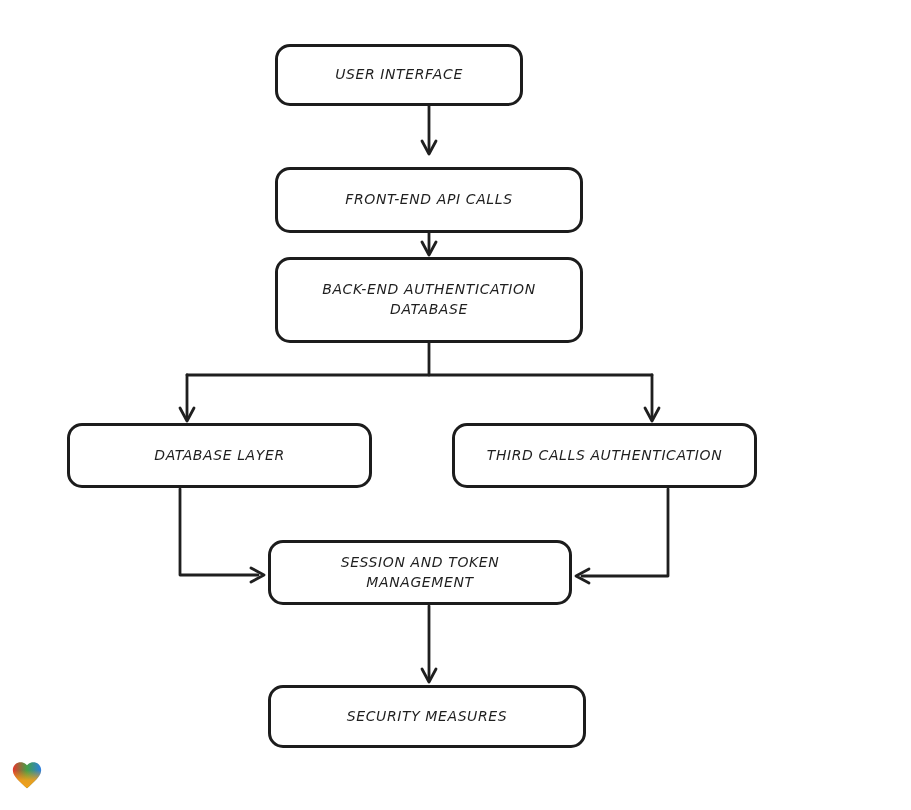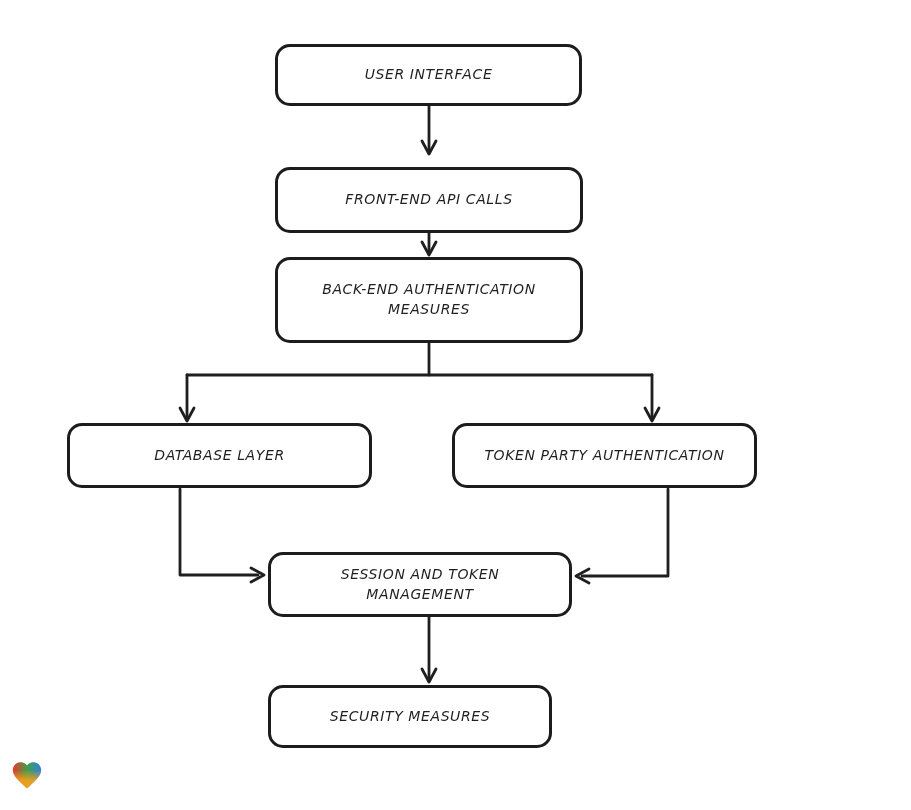--- a/index.html
+++ b/index.html
@@ -42,27 +42,27 @@
   }
   .node .label {
     font-size: 14px;
     font-style: italic;
     font-weight: 500;
     letter-spacing: 0.6px;
     line-height: 1.4;
     color: #1f1f1f;
   }
   
-  .n-user      { left: 275px; top:  44px; width: 307px; height: 62px; }
+  .n-user      { left: 275px; top:  44px; width: 248px; height: 62px; }
   .n-frontend  { left: 275px; top: 155px; width: 308px; height: 66px; margin-top: 12px; }
   .n-backend   { left: 275px; top: 257px; width: 308px; height: 86px; }
   .n-database  { left:  67px; top: 423px; width: 305px; height: 65px; justify-content: center; }
   .n-thirdparty{ left: 452px; top: 423px; width: 305px; height: 65px; }
-  .n-session   { left: 268px; top: 540px; width: 304px; height: 65px; margin-top: 12px; }
-  .n-security  { left: 268px; top: 685px; width: 284px; height: 63px; }
+  .n-session   { left: 268px; top: 540px; width: 304px; height: 65px; }
+  .n-security  { left: 268px; top: 685px; width: 318px; height: 63px; }
   .n-backend .label  { max-width: 240px; }
   .n-session .label  { max-width: 200px; }
   .watermark {
     position: absolute;
     left: 10px;
     top: 758px;
     width: 34px;
     height: 34px;
   }
 </style>
@@ -104,29 +104,29 @@
 
   <div class="node n-user">
     <span class="label">USER INTERFACE</span>
   </div>
 
   <div class="node n-frontend">
     <span class="label">FRONT-END API CALLS</span>
   </div>
 
   <div class="node n-backend">
-    <span class="label">BACK-END AUTHENTICATION MEASURES</span>
+    <span class="label">BACK-END AUTHENTICATION DATABASE</span>
   </div>
 
   <div class="node n-database">
     <span class="label">DATABASE LAYER</span>
   </div>
 
   <div class="node n-thirdparty">
-    <span class="label">TOKEN PARTY AUTHENTICATION</span>
+    <span class="label">THIRD CALLS AUTHENTICATION</span>
   </div>
 
   <div class="node n-session">
     <span class="label">SESSION AND TOKEN MANAGEMENT</span>
   </div>
 
   <div class="node n-security">
     <span class="label">SECURITY MEASURES</span>
   </div>
 

